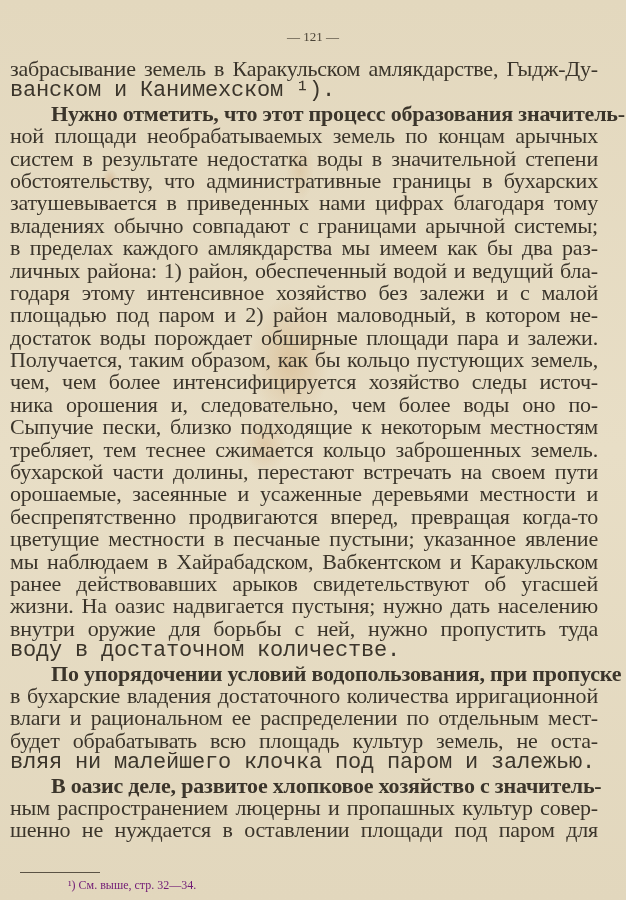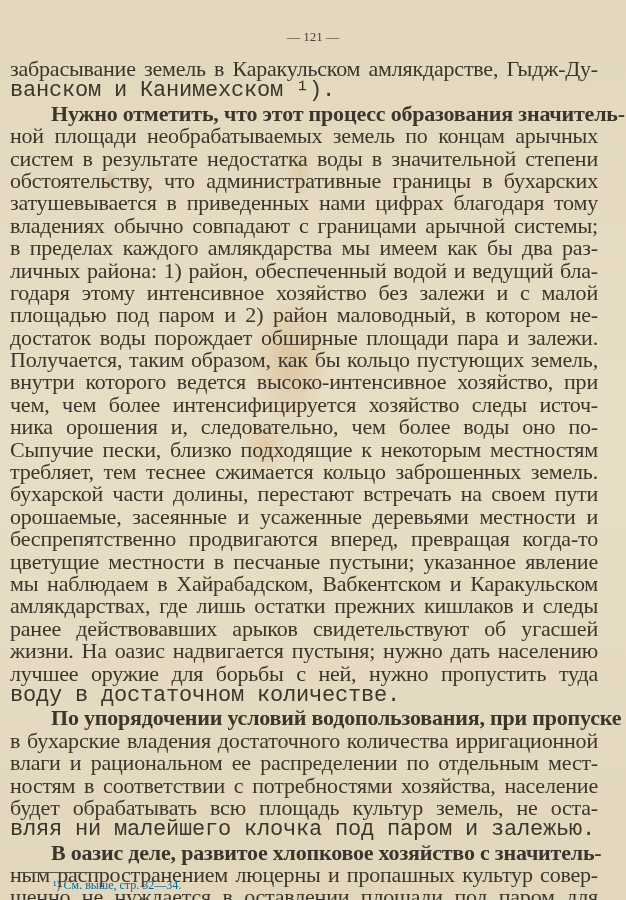--- a/index.html
+++ b/index.html
@@ -29,22 +29,22 @@
     text-align: justify; text-align-last: justify;
     letter-spacing: -0.2px;
   }
   .line.last { text-align-last: left; font-family: Liberation Mono, monospace; }
   .line.indent { padding-left: 41px; font-weight: bold; }
   .footnote-rule {
     position: absolute; top: 872px; left: 20px; width: 80px;
     border-top: 1px solid #5a5244;
   }
   .footnote {
-    position: absolute; top: 878px; left: 53px;
-    font-size: 12px; color: #0369a1;
+    position: absolute; top: 878px; left: 68px;
+    font-size: 12px; color: #701a75;
   }
 </style>
 </head>
 <body>
 
 <div class="page-number">— 121 —</div>
 
 <div class="body-text">
   <span class="line">забрасывание земель в Каракульском амлякдарстве, Гыдж-Ду-</span>
   <span class="line last">ванском и Канимехском ¹).</span>
@@ -53,39 +53,36 @@
   <span class="line">систем в результате недостатка воды в значительной степени</span>
   <span class="line">обстоятельству, что административные границы в бухарских</span>
   <span class="line">затушевывается в приведенных нами цифрах благодаря тому</span>
   <span class="line">владениях обычно совпадают с границами арычной системы;</span>
   <span class="line">в пределах каждого амлякдарства мы имеем как бы два раз-</span>
   <span class="line">личных района: 1) район, обеспеченный водой и ведущий бла-</span>
   <span class="line">годаря этому интенсивное хозяйство без залежи и с малой</span>
   <span class="line">площадью под паром и 2) район маловодный, в котором не-</span>
   <span class="line">достаток воды порождает обширные площади пара и залежи.</span>
   <span class="line">Получается, таким образом, как бы кольцо пустующих земель,</span>
-  <span class="line">внутри которого ведется высоко-интенсивное хозяйство, при</span>
   <span class="line">чем, чем более интенсифицируется хозяйство следы источ-</span>
   <span class="line">ника орошения и, следовательно, чем более воды оно по-</span>
   <span class="line">Сыпучие пески, близко подходящие к некоторым местностям</span>
   <span class="line">требляет, тем теснее сжимается кольцо заброшенных земель.</span>
   <span class="line">бухарской части долины, перестают встречать на своем пути</span>
   <span class="line">орошаемые, засеянные и усаженные деревьями местности и</span>
   <span class="line">беспрепятственно продвигаются вперед, превращая когда-то</span>
   <span class="line">цветущие местности в песчаные пустыни; указанное явление</span>
   <span class="line">мы наблюдаем в Хайрабадском, Вабкентском и Каракульском</span>
-  <span class="line">амлякдарствах, где лишь остатки прежних кишлаков и следы</span>
   <span class="line">ранее действовавших арыков свидетельствуют об угасшей</span>
   <span class="line">жизни. На оазис надвигается пустыня; нужно дать населению</span>
-  <span class="line">лучшее оружие для борьбы с ней, нужно пропустить туда</span>
+  <span class="line">внутри оружие для борьбы с ней, нужно пропустить туда</span>
   <span class="line last">воду в достаточном количестве.</span>
   <span class="line indent">По упорядочении условий водопользования, при пропуске</span>
   <span class="line">в бухарские владения достаточного количества ирригационной</span>
   <span class="line">влаги и рациональном ее распределении по отдельным мест-</span>
-  <span class="line">ностям в соответствии с потребностями хозяйства, население</span>
   <span class="line">будет обрабатывать всю площадь культур земель, не оста-</span>
   <span class="line last">вляя ни малейшего клочка под паром и залежью.</span>
   <span class="line indent">В оазис деле, развитое хлопковое хозяйство с значитель-</span>
   <span class="line">ным распространением люцерны и пропашных культур совер-</span>
   <span class="line">шенно не нуждается в оставлении площади под паром для</span>
 </div>
 
 <div class="footnote-rule"></div>
 <div class="footnote">¹) См. выше, стр. 32—34.</div>
 

